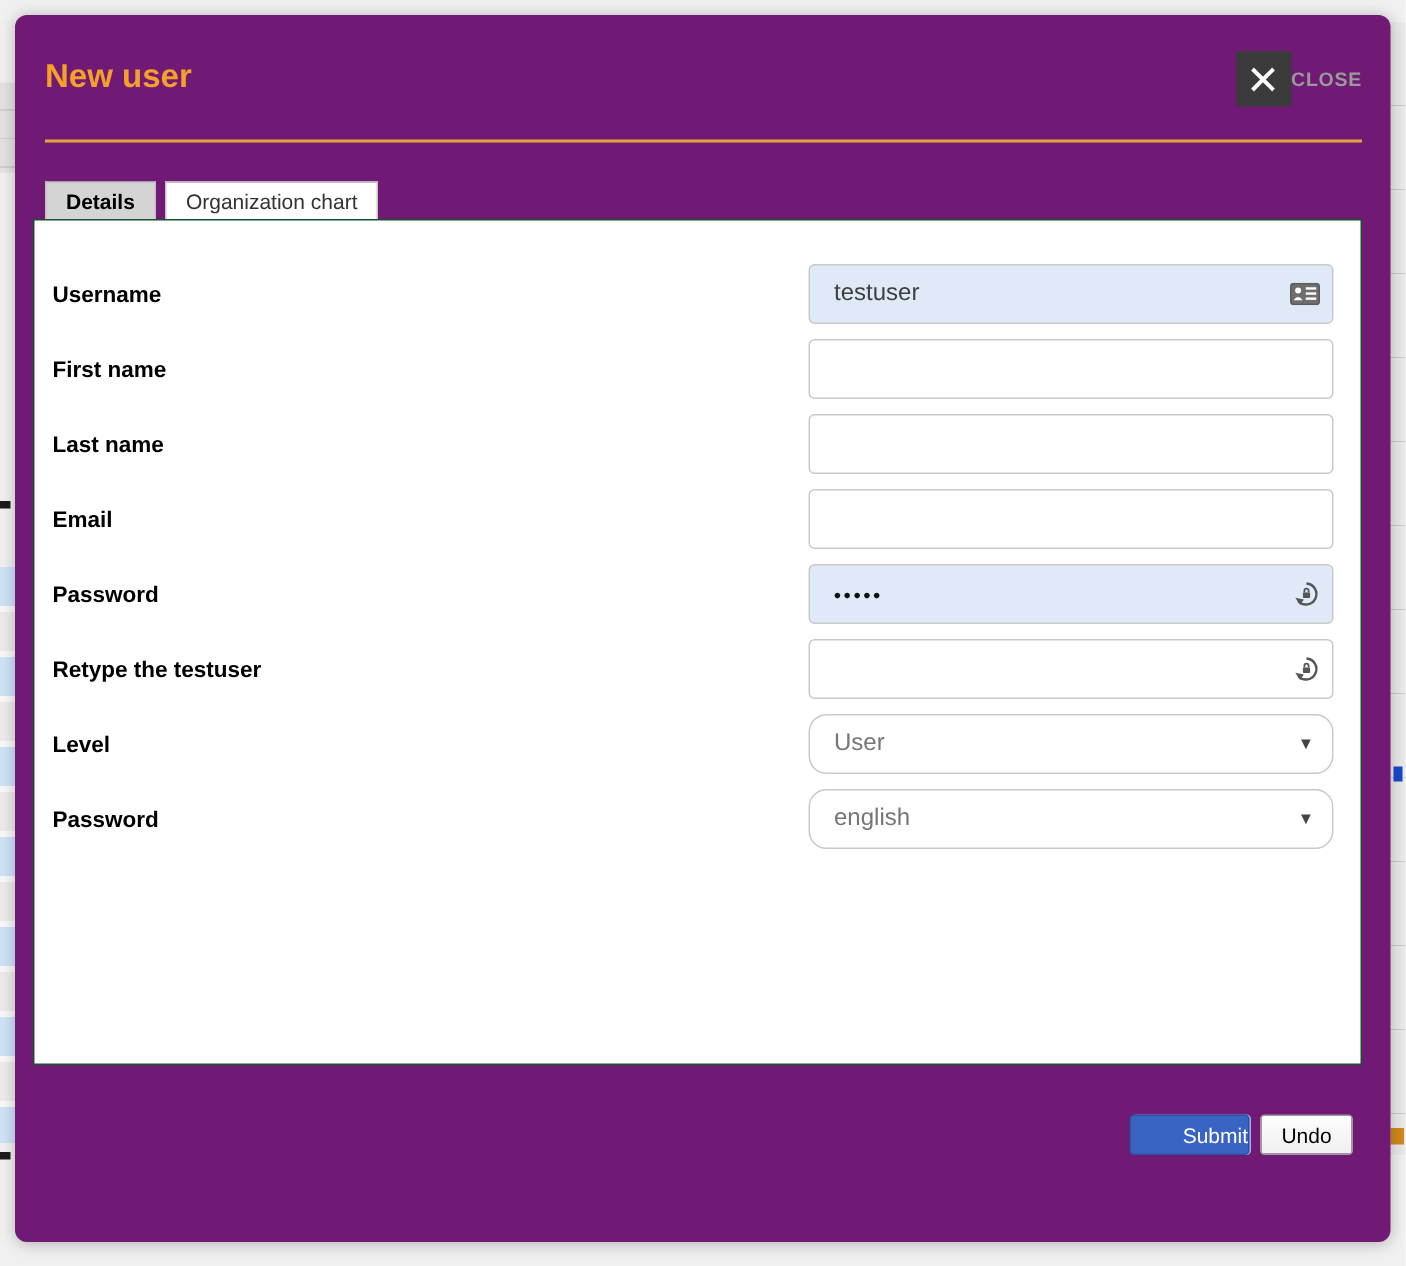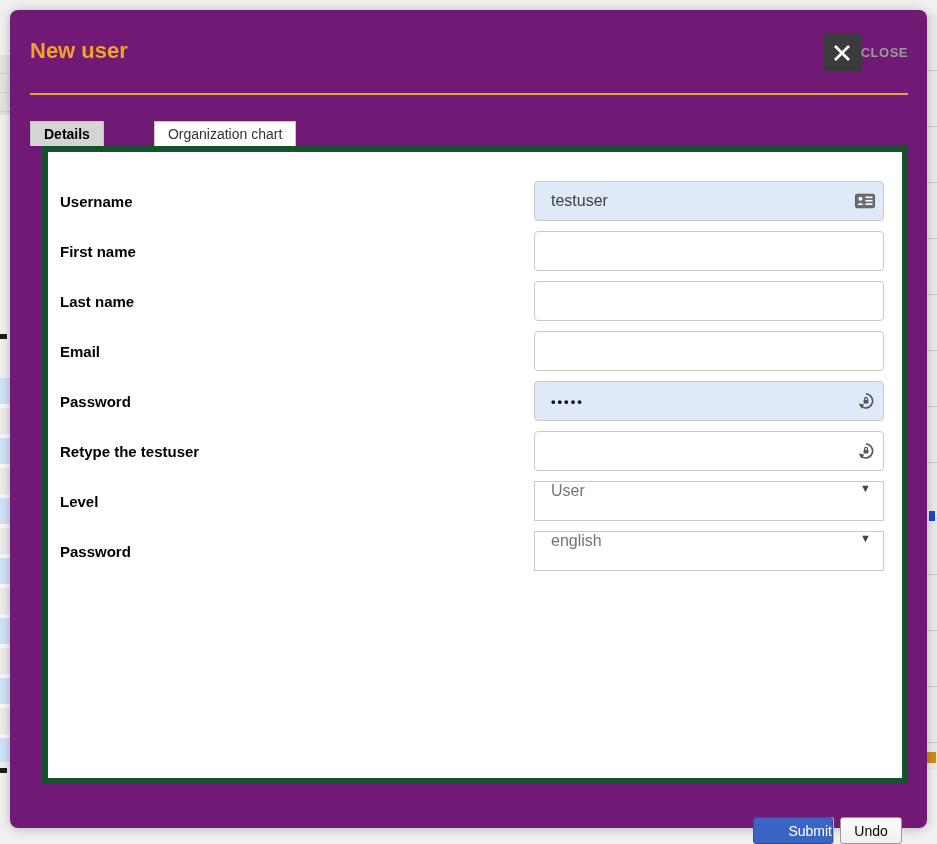--- a/index.html
+++ b/index.html
@@ -59,40 +59,40 @@
     font-size:13px; font-weight:bold; color:#9a9a9a; letter-spacing:.5px;
   }
   .orange-divider {
     margin:0 19px 0 20px; height:0;
     border-top:2px solid #e8a33d;
   }
 
   
   .tabs {
     display:flex; align-items:flex-end;
-    margin:26px 0 0 20px; height:25px; position:relative; z-index:3;gap:44px;
+    margin:26px 0 0 20px; height:25px; position:relative; z-index:3;
   }
   .tab {
     height:25px; padding:0 13px; display:flex; align-items:center;
     font-size:14px; cursor:pointer;
   }
   .tab.active {
     background:#d4d4d4; font-weight:bold; color:#000;
     border:1px solid #c2c2c2; border-bottom:none;
   }
   .tab.inactive {
     background:#fff; color:#333;
     border:1px solid #c5c5c5; border-bottom:none;
     margin-left:6px;
   }
 
   
   .panel {
-    margin:0 19px 0 32px; height:638px;
-    border:6px solid #14532d; background:#fff;
+    margin:0 19px 0 12px; height:564px;
+    border:1px solid #14532d; background:#fff;
     padding-top:24px;
   }
   .row {
     display:flex; align-items:center; height:50px; padding-left:12px;
   }
   .row .flabel {
     font-size:15px; font-weight:bold; color:#000; flex:1;
   }
   .input-wrap { position:relative; width:350px; margin-right:18px; }
   .tinput {
@@ -109,22 +109,22 @@
 
   .checkbox-row {
     display:flex; align-items:center; height:42px; padding-left:12px;
   }
   .checkbox-row input[type="checkbox"] {
     width:14px; height:14px; margin-right:8px;
   }
   .checkbox-row .clabel { font-size:15px; font-weight:bold; color:#000; }
 
   .selectbox {
-    width:350px; height:40px; border:1px solid #c9c9c9; border-radius:0;
-    background:#fff; display:flex; align-items:flex-start;
+    width:350px; height:40px; border:1px solid #c9c9c9; border-radius:12px;
+    background:#fff; display:flex; align-items:center;
     padding:0 12px 0 16px; cursor:pointer; margin-right:18px;
   }
   .selectbox .sel-value { flex:1; font-size:16px; color:#757575; }
   .selectbox .sel-arrow { font-size:11px; color:#444; }
 
   
   .footer {
     display:flex; justify-content:flex-end; gap:7px;
     margin:33px 25px 0 0;
   }

